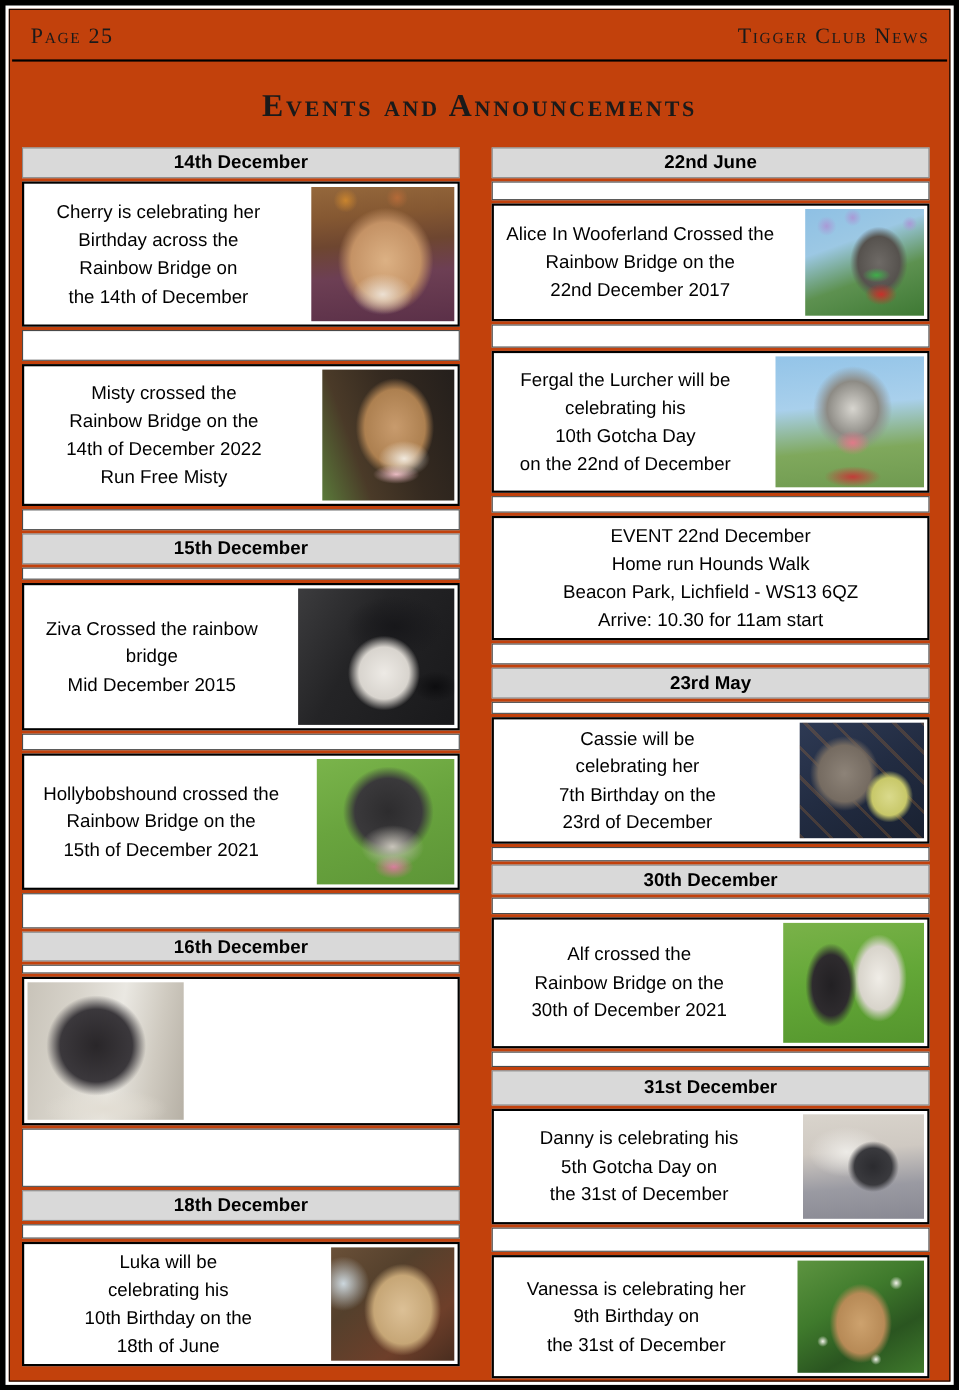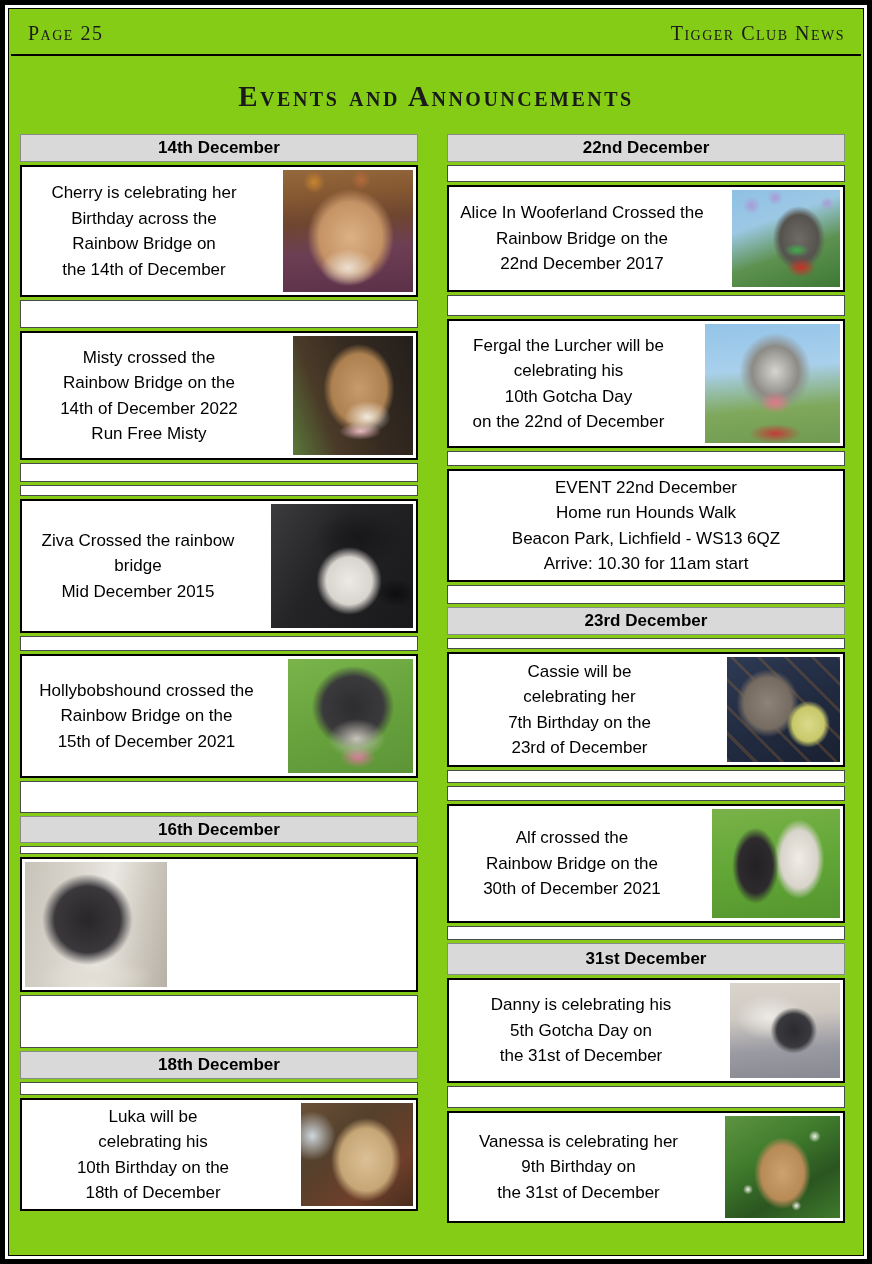--- a/index.html
+++ b/index.html
@@ -1,20 +1,20 @@
 <!DOCTYPE html>
 <html><head>
 <meta charset="utf-8">
 <style>
   * { margin:0; padding:0; box-sizing:border-box; }
   html,body { background:#fff; }
   body { width:872px; height:1264px; font-family:"Liberation Sans", sans-serif; color:#000; }
 
   .page { width:872px; height:1264px; border:5px solid #000; padding:3px; background:#fff; }
-  .frame { width:100%; height:100%; border:1px solid #000; overflow:hidden; background:#84cc16; }
+  .frame { width:100%; height:100%; border:1px solid #000; overflow:hidden; background:#c2410c; }
 
   .masthead-row {
     display:flex; justify-content:space-between; align-items:baseline;
     padding:13px 18px 0 19px;
     font-family:"Liberation Serif", serif; font-variant:small-caps;
     font-size:20px; letter-spacing:1.5px; color:#1a1a1a;
   }
   .rule { height:2px; background:#000; margin:9px 2px 0 2px; }
   .page-title {
     text-align:center; font-family:"Liberation Serif", serif; font-variant:small-caps;
@@ -135,20 +135,21 @@
         <div class="card" style="height:129px">
           <div class="card-text">Misty crossed the
 Rainbow Bridge on the
 14th of December 2022
 Run Free Misty</div>
           <div class="photo ph-misty" style="width:120px"></div>
         </div>
 
         <div class="spacer" style="height:19px"></div>
 
+        <div class="sec-h" style="height:28px">15th December</div>
         <div class="spacer" style="height:11px"></div>
 
         <div class="card" style="height:134px">
           <div class="card-text">Ziva Crossed the rainbow
 bridge
 Mid December 2015</div>
           <div class="photo ph-ziva" style="width:142px"></div>
         </div>
 
         <div class="spacer" style="height:15px"></div>
@@ -171,27 +172,27 @@
 
         <div class="spacer" style="height:53px"></div>
 
         <div class="sec-h" style="height:28px">18th December</div>
         <div class="spacer" style="height:13px"></div>
 
         <div class="card" style="height:113px">
           <div class="card-text">Luka will be
 celebrating his
 10th Birthday on the
-18th of December</div>
+18th of June</div>
           <div class="photo ph-luka" style="width:112px"></div>
         </div>
       </div>
 
       <div class="col">
-        <div class="sec-h" style="height:28px">22nd December</div>
+        <div class="sec-h" style="height:28px">22nd June</div>
         <div class="spacer" style="height:17px"></div>
 
         <div class="card" style="height:107px">
           <div class="card-text">Alice In Wooferland Crossed the
 Rainbow Bridge on the
 22nd December 2017</div>
           <div class="photo ph-alice" style="width:108px"></div>
         </div>
 
         <div class="spacer" style="height:21px"></div>
@@ -208,33 +209,34 @@
 
         <div class="card" style="height:113px">
           <div class="card-text">EVENT 22nd December
 Home run Hounds Walk
 Beacon Park, Lichfield - WS13 6QZ
 Arrive: 10.30 for 11am start</div>
         </div>
 
         <div class="spacer" style="height:19px"></div>
 
-        <div class="sec-h" style="height:28px">23rd December</div>
+        <div class="sec-h" style="height:28px">23rd May</div>
         <div class="spacer" style="height:11px"></div>
 
         <div class="card" style="height:115px">
           <div class="card-text">Cassie will be
 celebrating her
 7th Birthday on the
 23rd of December</div>
           <div class="photo ph-cassie" style="width:113px"></div>
         </div>
 
         <div class="spacer" style="height:13px"></div>
 
+        <div class="sec-h" style="height:27px">30th December</div>
         <div class="spacer" style="height:15px"></div>
 
         <div class="card" style="height:119px">
           <div class="card-text">Alf crossed the
 Rainbow Bridge on the
 30th of December 2021</div>
           <div class="photo ph-alf" style="width:128px"></div>
         </div>
 
         <div class="spacer" style="height:14px"></div>

